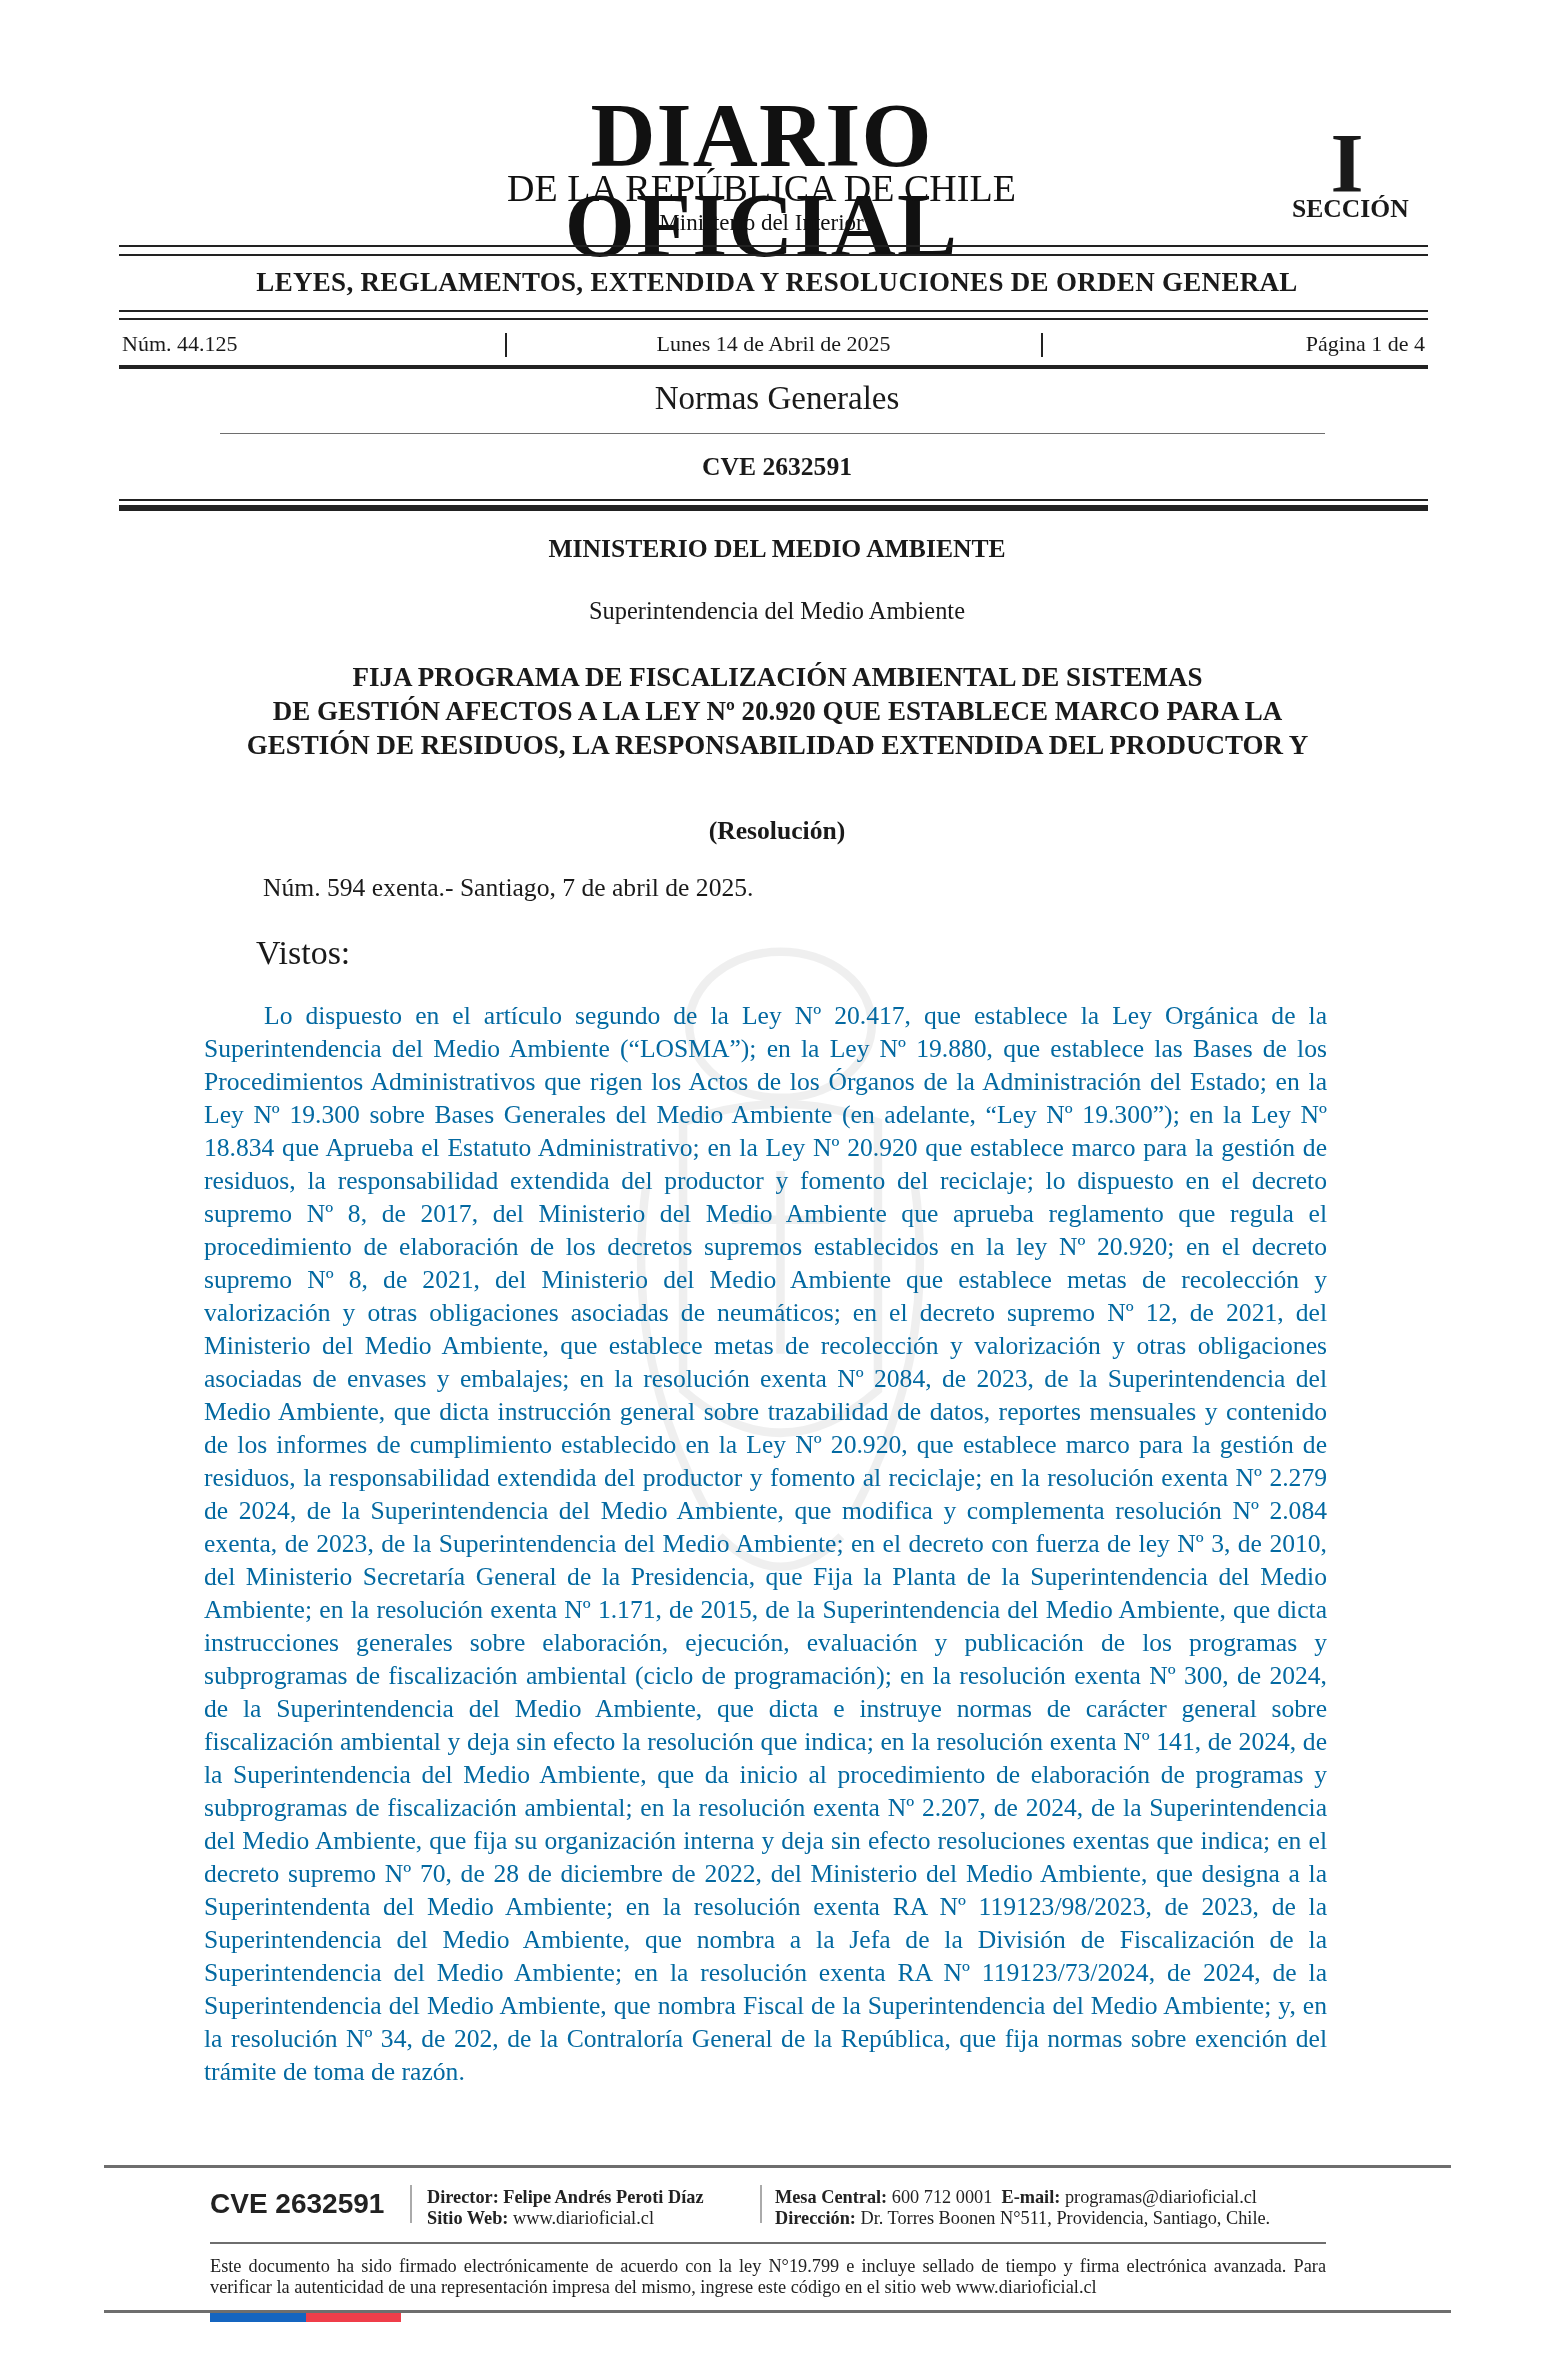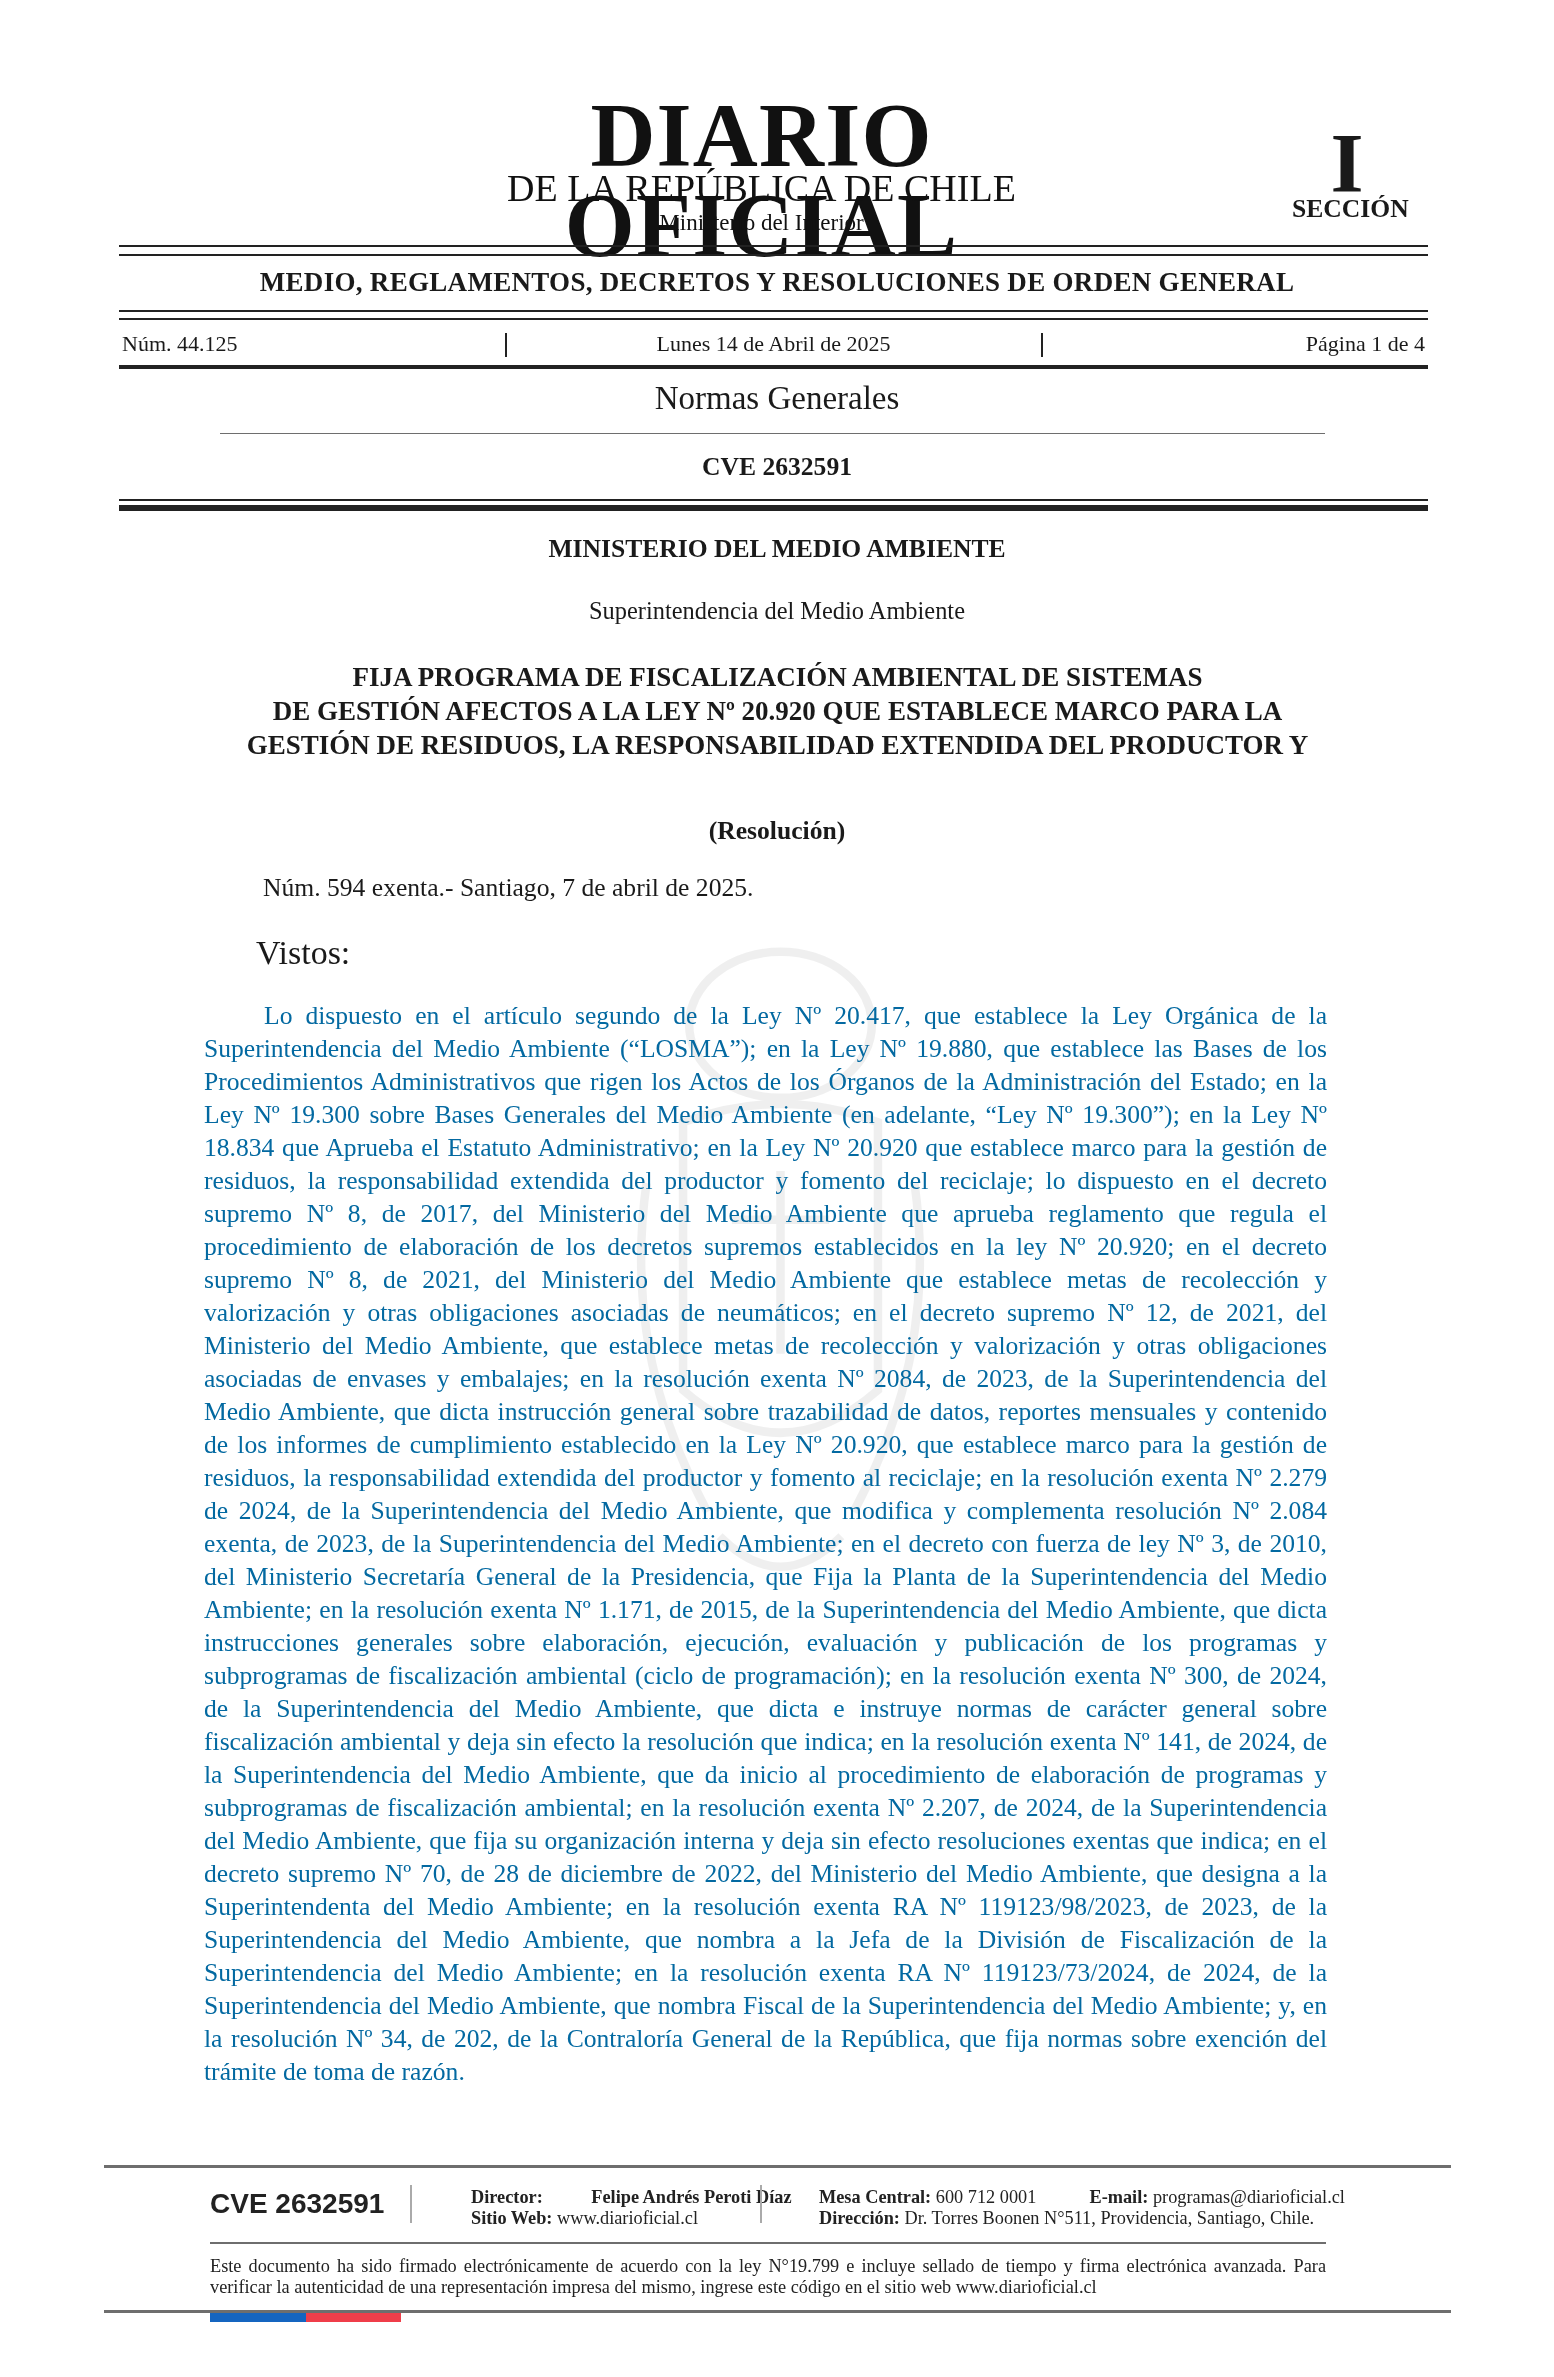--- a/index.html
+++ b/index.html
@@ -43,38 +43,38 @@
   .p-main { top: 999px; text-indent: 60px; }
 
   
   .watermark { left: 610px; top: 927px; width: 341px; height: 768px; opacity: 0.06; pointer-events: none; }
 
   
   .foot-cve { top: 2190px; left: 210px; font-family: "Liberation Sans", "DejaVu Sans", sans-serif;
     font-weight: bold; font-size: 28px; line-height: 1; color: #222; }
   .foot-vsep { position: absolute; width: 1.8px; background: #aaa; }
   .foot-col { font-size: 18.3px; line-height: 21px; color: #222; }
-  .foot-col b { font-weight: bold; margin-left: 44px; }
+  .foot-col b { font-weight: bold; }
   .foot-legal { top: 2256px; left: 210px; width: 1116px; font-size: 18.3px; line-height: 21px; text-align: justify; color: #222; }
   .flag-blue { top: 2224px; left: 210px; width: 96px; height: 8.5px; background: #1565c0; }
   .flag-red { top: 2224px; left: 306px; width: 95px; height: 8.5px; background: #ef3e4a; }
 </style>
 </head>
 <body>
 
 <div class="abs mast-title">DIARIO OFICIAL</div>
 <div class="abs mast-sub">DE LA REPÚBLICA DE CHILE</div>
 <div class="abs mast-min">Ministerio del Interior</div>
 <div class="abs sec-num">I</div>
 <div class="abs sec-label">SECCIÓN</div>
 
 <div class="rule" style="top:245px;height:2.4px;"></div>
 <div class="rule" style="top:254px;height:2.4px;"></div>
 
-<div class="abs center leyes">MEDIO, REGLAMENTOS, DECRETOS Y RESOLUCIONES DE ORDEN GENERAL</div>
+<div class="abs center leyes">LEYES, REGLAMENTOS, EXTENDIDA Y RESOLUCIONES DE ORDEN GENERAL</div>
 
 <div class="rule" style="top:310px;height:2.4px;"></div>
 <div class="rule" style="top:318px;height:2.4px;"></div>
 
 <div class="abs meta-row">
   <span class="meta-left">Núm. 44.125</span>
   <span class="meta-sep" style="left:386px;"></span>
   <span class="meta-center">Lunes 14 de Abril de 2025</span>
   <span class="meta-sep" style="left:922px;"></span>
   <span class="meta-right">Página 1 de 4</span>

